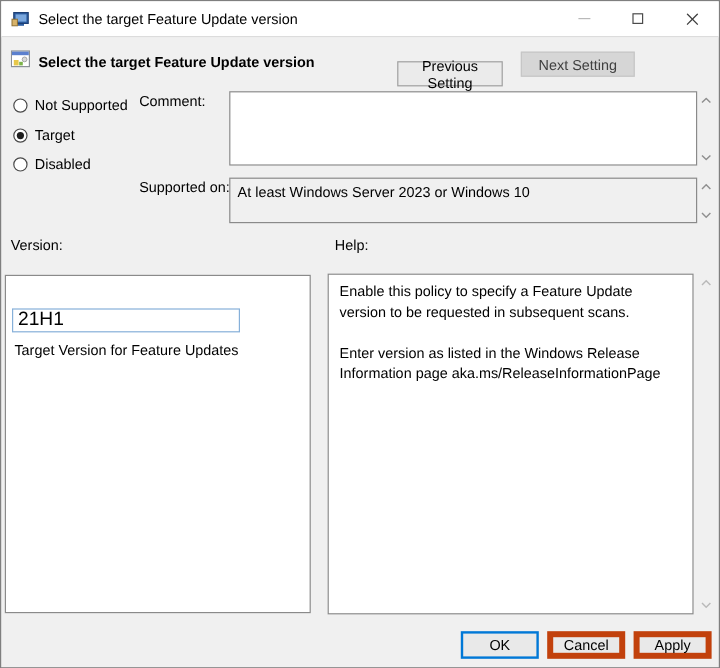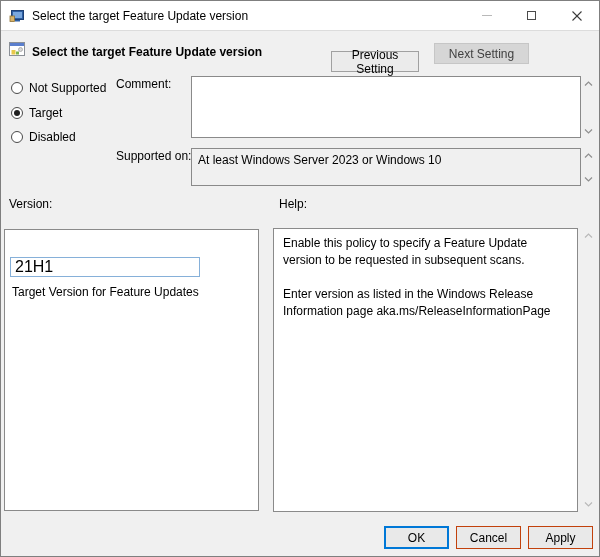--- a/index.html
+++ b/index.html
@@ -72,21 +72,21 @@
     font-family:"Liberation Sans", sans-serif; font-size:16px; padding:1px 4px;
   }
   .help-panel {
     position:absolute; left:272px; top:227px; width:305px; height:284px;
     background:#fff; border:1px solid #8a8a8a; padding:6px 9px; overflow:hidden;
   }
   .help-panel p { margin:0 0 17px 0; line-height:17px; }
   
   .footer-btn {
     position:absolute; top:525px; width:65px; height:23px;
-    background:#e9e9e9; border:1px solid #c2410c; font-size:12px;
+    background:#e9e9e9; border:5px solid #c2410c; font-size:12px;
     display:flex; align-items:center; justify-content:center;
     font-family:"Liberation Sans", sans-serif;
   }
   .btn-ok { left:383px; border:2px solid #0078d7; }
   .btn-cancel { left:455px; }
   .btn-apply { left:527px; }
 </style>
 </head>
 <body>
 

